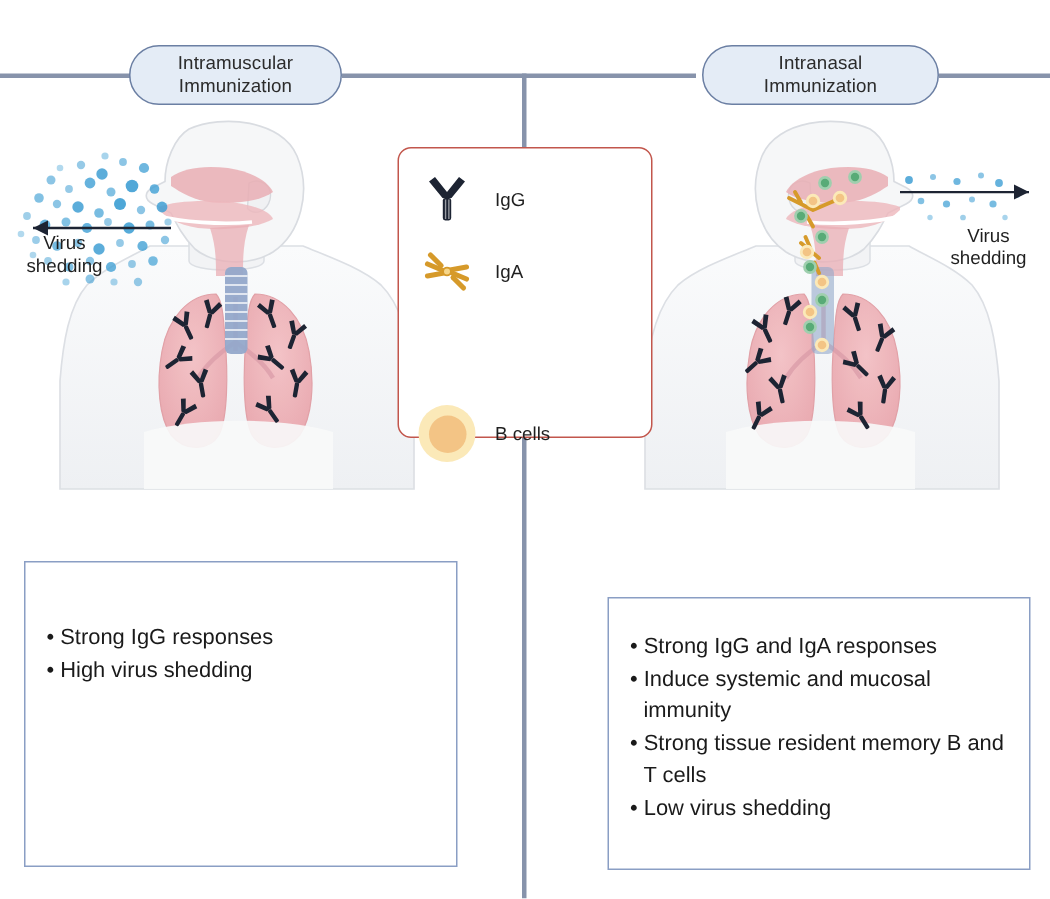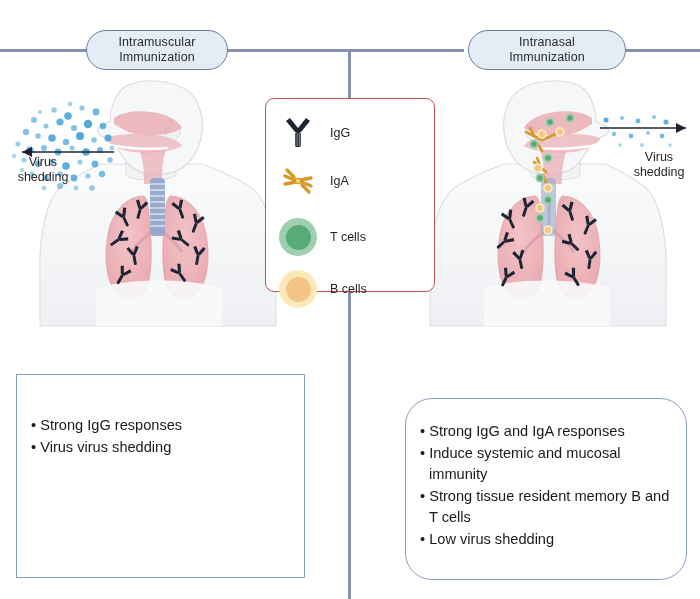--- a/index.html
+++ b/index.html
@@ -109,21 +109,21 @@
   .shed-label.r { left: 622px; top: 150px; width: 74px; }
 
   
   .infobox {
     position: absolute;
     box-sizing: border-box;
     border: 1.4px solid #8a9ec4;
     background: #ffffff;
   }
   .infobox.l { left: 16px;  top: 374px; width: 289px; height: 204px; }
-  .infobox.r { left: 405px; top: 398px; width: 282px; height: 182px; border-radius: 27px; }
+  .infobox.r { left: 405px; top: 398px; width: 282px; height: 182px; }
   .infobox ul {
     list-style: none;
     margin: 0; padding: 0;
     position: absolute;
     left: 14px; right: 8px;
   }
   .infobox.l ul { top: 40px; }
   .infobox.r ul { top: 22px; }
   .infobox li {
     font-size: 14.6px;
@@ -489,43 +489,35 @@
               <path d="M30 30 L23 23"></path>
             <path d="M6 22 L17 20"></path>
               <path d="M32 16 L21 18"></path>
           </g>
           <circle cx="19" cy="19" r="2.6" fill="#f6d68a" stroke="#d69a2a" stroke-width="1.2"></circle>
         </svg>
       </div>
       <div class="lbl">IgA</div>
     </div>
 
-    <div class="legend-row" style="top:112px;">
-      <div class="glyph">
-        <div class="cell-dot" style="background:#9fcfae;">
-            <i style="background:#58ab77;"></i>
-          </div>
-      </div>
-      <div class="lbl">T cells</div>
-    </div>
 
     <div class="legend-row" style="top:164px;">
       <div class="glyph">
         <div class="cell-dot" style="background:#fbe9b8;">
             <i style="background:#f3c485;"></i>
           </div>
       </div>
       <div class="lbl">B cells</div>
     </div>
   </div>
 
   <div class="infobox l">
     <ul>
       <li>Strong IgG responses</li>
-      <li>Virus virus shedding</li>
+      <li>High virus shedding</li>
     </ul>
   </div>
 
   <div class="infobox r">
     <ul>
       <li>Strong IgG and IgA responses</li>
       <li>Induce systemic and mucosal immunity</li>
       <li>Strong tissue resident memory B and T cells</li>
       <li>Low virus shedding</li>
     </ul>

